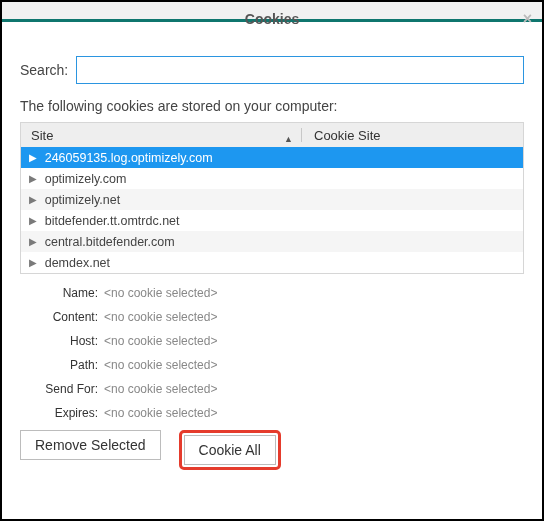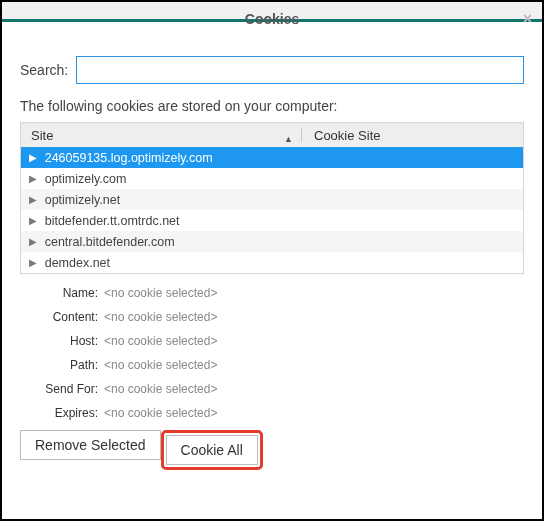--- a/index.html
+++ b/index.html
@@ -133,21 +133,21 @@
     width: 78px;
     text-align: right;
     margin-right: 6px;
     color: #333;
   }
   .drow .dval {
     color: #888;
   }
   .buttons {
     display: flex;
-    gap: 0;
+    gap: 18px;
     margin-top: 4px;
   }
   .btn {
     height: 30px;
     padding: 0 14px;
     background: #fff;
     border: 1px solid #bcbcbc;
     font-size: 14px;
     cursor: pointer;
     color: #333;

